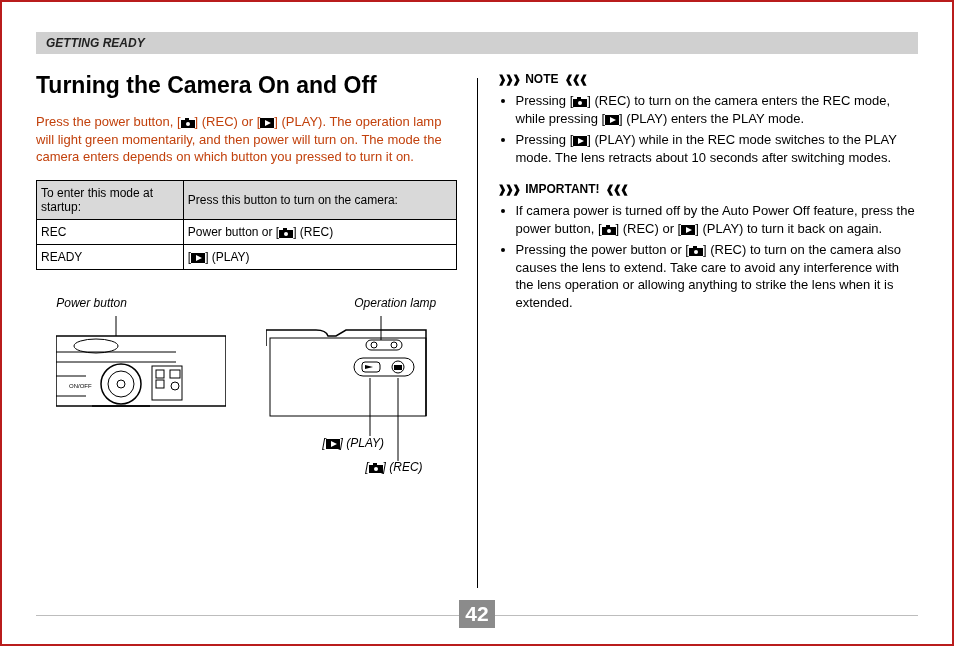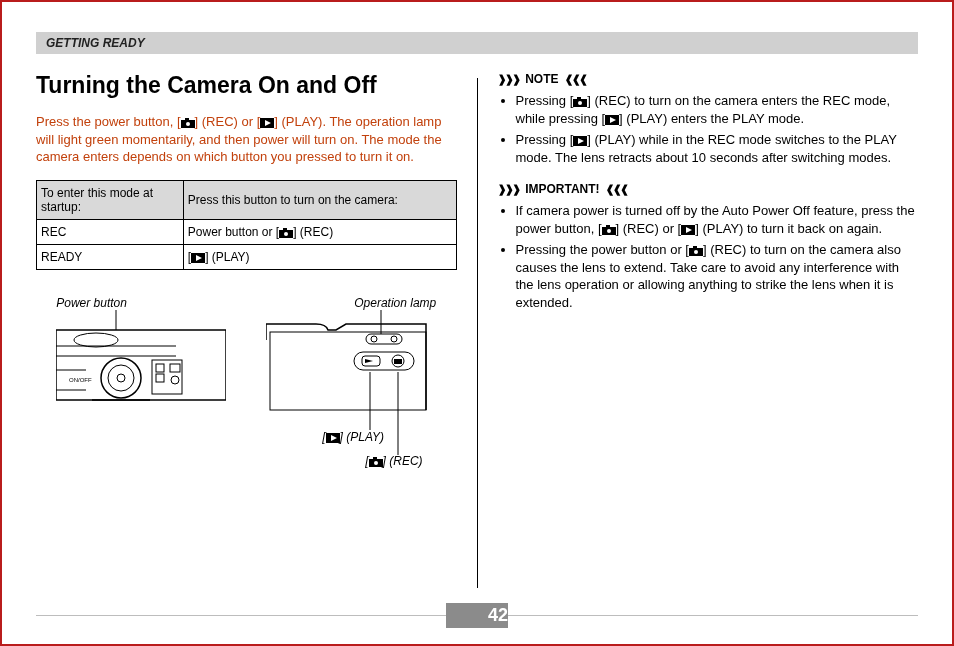--- a/index.html
+++ b/index.html
@@ -81,20 +81,21 @@
   .diagram-row {
     display: flex;
     gap: 40px;
     margin-top: 26px;
     justify-content: center;
   }
   .diag-label {
     font-size: 12px;
     font-style: italic;
     text-align: left;
+    margin-bottom: 6px;
   }
   .diag-box {
     display: flex;
     flex-direction: column;
     align-items: center;
   }
   svg.diagram {
     display: block;
   }
   .callout {
@@ -127,23 +128,23 @@
     vertical-align: -2px;
   }
   .page-number {
     position: absolute;
     bottom: 16px;
     left: 50%;
     transform: translateX(-50%);
     background: #8b8b8b;
     color: #fff;
     font-weight: bold;
-    font-size: 18px;
-    width: 62px;
-    text-align: right;
+    font-size: 21px;
+    width: 36px;
+    text-align: center;
     padding: 2px 0;
   }
   .bottom-rule {
     position: absolute;
     bottom: 28px;
     left: 34px;
     right: 34px;
     height: 1px;
     background: #bdbdbd;
   }

